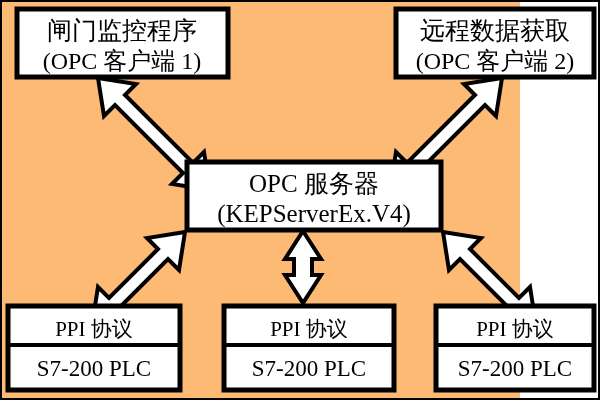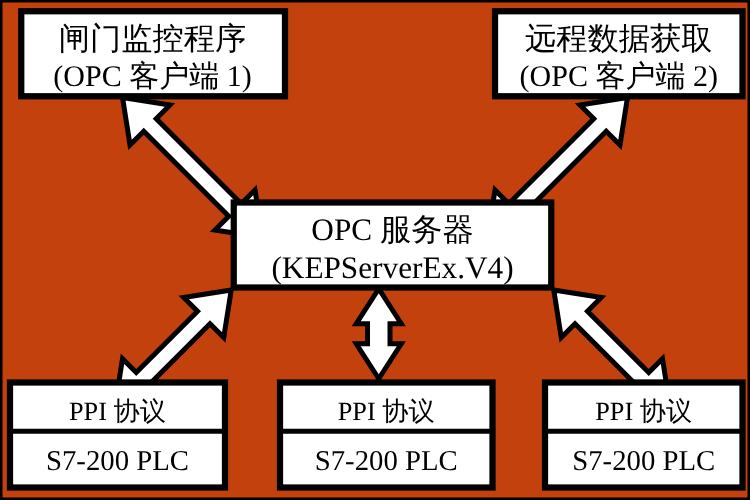--- a/index.html
+++ b/index.html
@@ -8,23 +8,23 @@
     background: #ffffff;
   }
   body {
     width: 600px;
     height: 400px;
     overflow: hidden;
     font-family: "Liberation Serif", "DejaVu Serif", serif;
   }
   #diagram-root {
     position: relative;
-    width: 600px;
+    width: 520px;
     height: 400px;
-    background: #c2410c;
+    background: #fdba74;
     box-sizing: border-box;
   }
   svg#diagram {
     position: absolute;
     left: 0;
     top: 0;
     width: 600px;
     height: 400px;
     display: block;
   }

